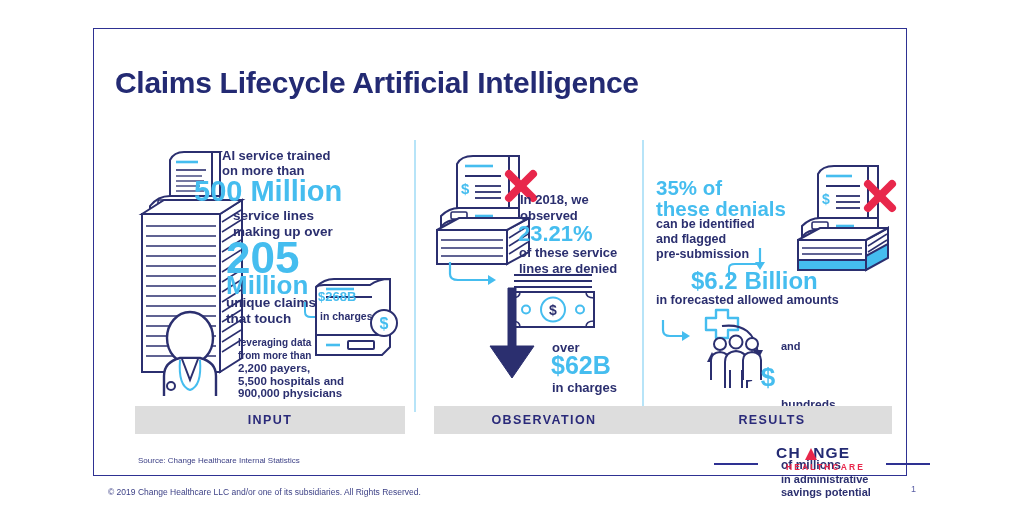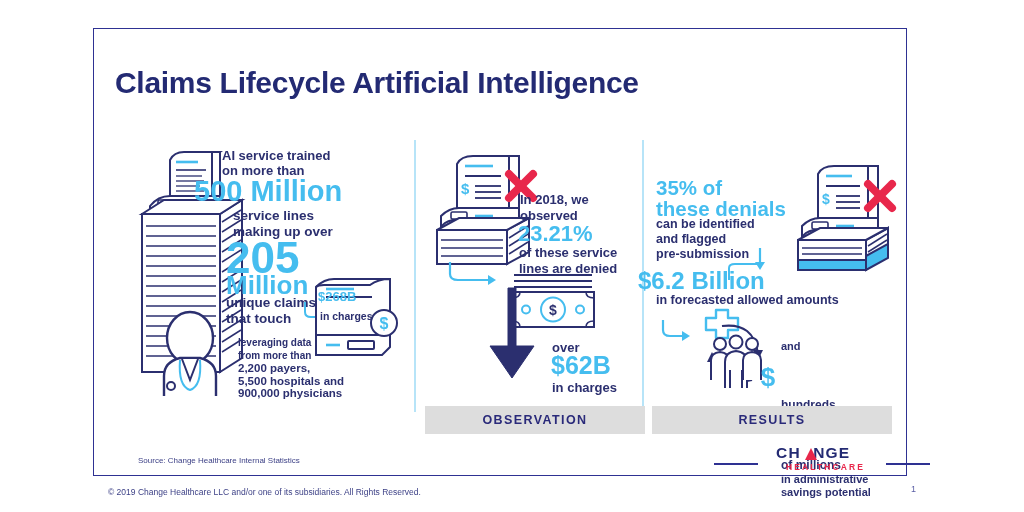--- a/index.html
+++ b/index.html
@@ -53,21 +53,21 @@
     align-items:center;
     justify-content:center;
   }
   .label-bar span {
     font-size:12.5px;
     font-weight:bold;
     color:#2a2a7a;
     letter-spacing:1.4px;
   }
   .label-bar.b-input { left:135px; width:270px; }
-  .label-bar.b-obs   { left:425px; width:220px; }
+  .label-bar.b-obs   { left:434px; width:220px; }
   .label-bar.b-res   { left:652px; width:240px; }
 
   
   .t-navy   { color:#2b2f6f; font-weight:bold; }
   .t-cyan   { color:#45bdef; font-weight:bold; }
   .t-red    { color:#e8274b; font-weight:bold; }
 
   .blk { position:absolute; }
   .nowrap { white-space:nowrap; }
 
@@ -150,21 +150,21 @@
   }
   .rs-35 {
     left:656px; top:177px;
     font-size:20.5px; line-height:21px;
   }
   .rs-can {
     left:656px; top:217px;
     font-size:12.5px; line-height:15px;
   }
   .rs-62b {
-    left:638px; top:268px;
+    left:691px; top:268px;
     font-size:24px; line-height:25px;
   }
   .rs-fore {
     left:656px; top:293px;
     font-size:12.5px;
   }
   .rs-and {
     left:781px; top:340px;
     font-size:11px; line-height:13px;
   }
@@ -491,20 +491,23 @@
   </svg>
 
   <div class="blk rs-and t-navy">
     <div>and</div>
     <div class="hund">hundreds</div>
     <div class="hund">of millions</div>
     <div>in administrative</div>
     <div>savings potential</div>
   </div>
 
+  <div class="label-bar b-input">
+    <span>INPUT</span>
+  </div>
   <div class="label-bar b-obs">
     <span>OBSERVATION</span>
   </div>
   <div class="label-bar b-res">
     <span>RESULTS</span>
   </div>
 
   <div class="source">Source: Change Healthcare Internal Statistics</div>
   <div class="copyright">© 2019 Change Healthcare LLC and/or one of its subsidiaries.  All Rights Reserved.</div>
   <div class="pagenum">1</div>

